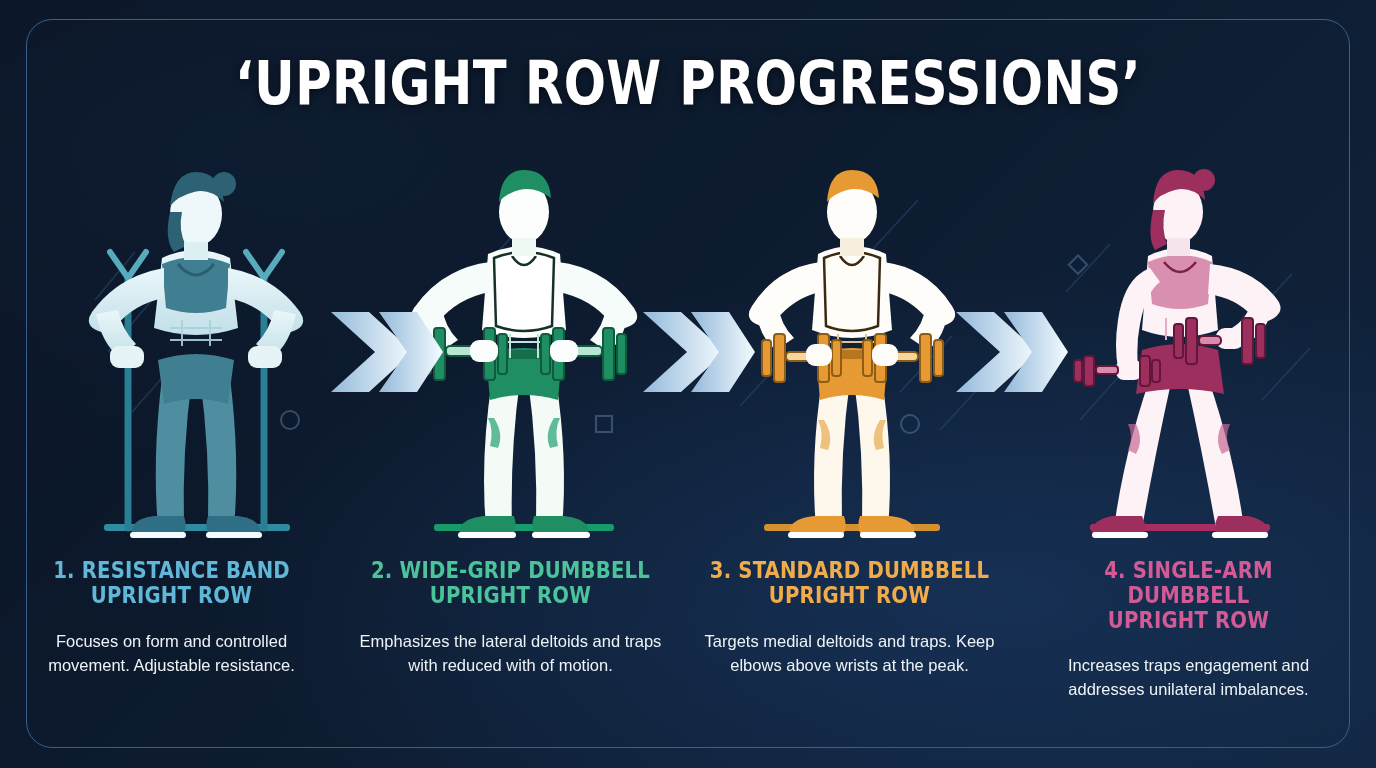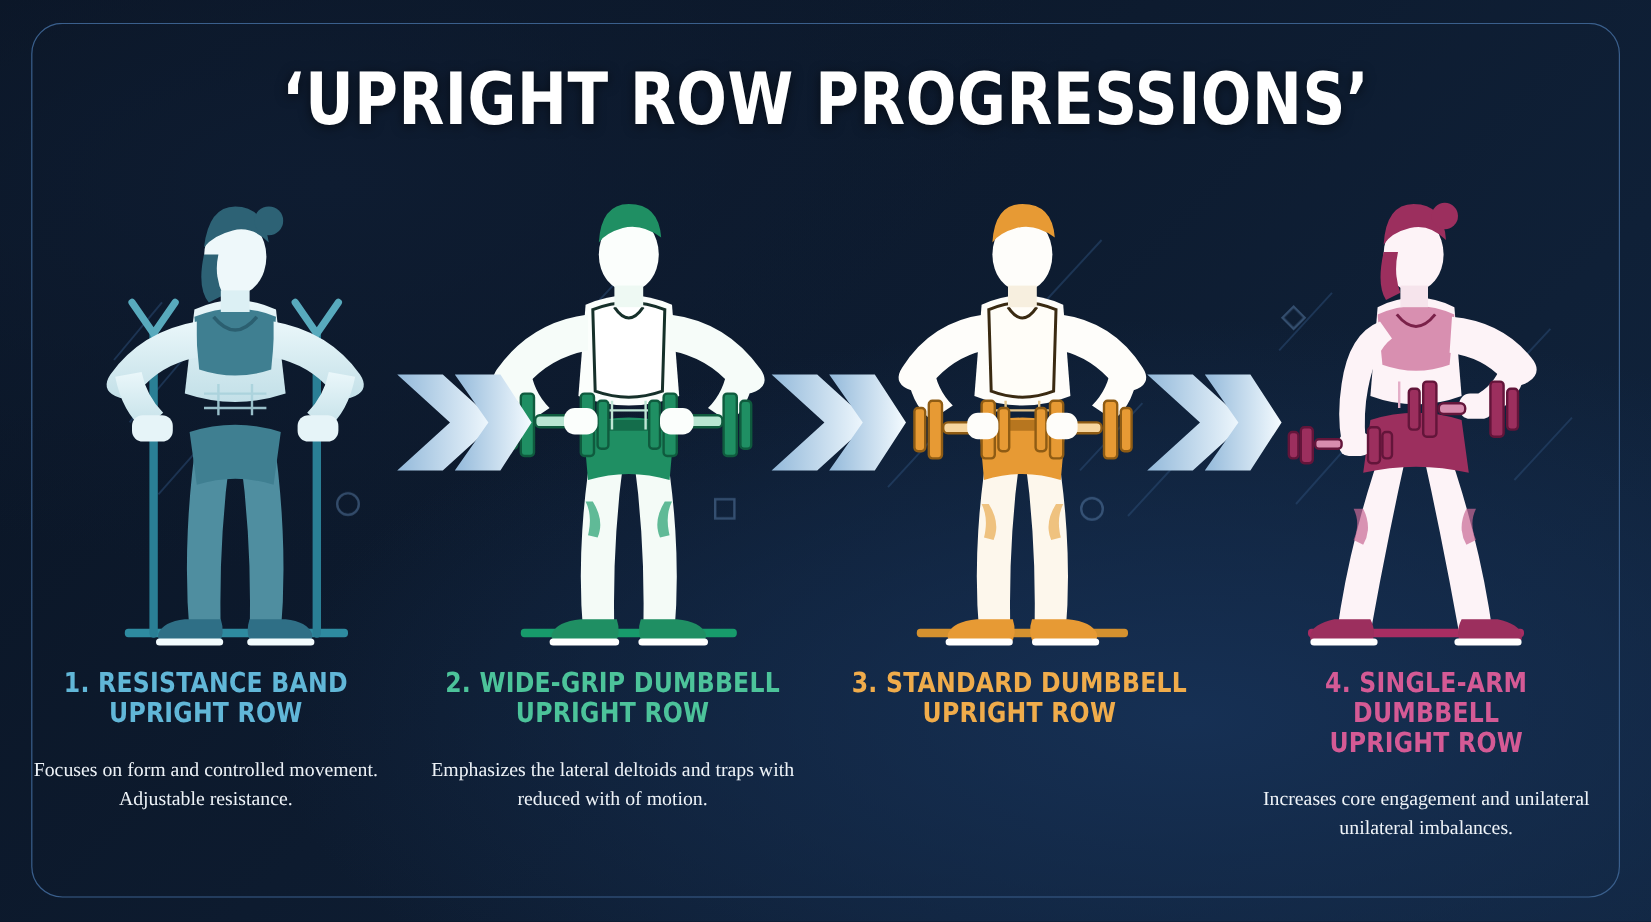--- a/index.html
+++ b/index.html
@@ -33,21 +33,21 @@
   .caps{position:absolute;top:558px;left:2px;right:18px;display:flex;}
   .cap{flex:1 1 0;padding:0 14px;box-sizing:border-box;text-align:center;}
   .cap h3{
     margin:0;
     font-family:"DejaVu Sans Condensed","Liberation Sans Narrow","Liberation Sans",sans-serif;
     font-weight:bold;font-size:23px;line-height:1.08;letter-spacing:0.2px;
     transform:scaleX(0.95);
   }
   .cap p{
     margin:22px 0 0 0;color:#eef3f8;font-size:16.5px;line-height:1.45;
-    font-family:Liberation Serif, serif;
+    font-family:Liberation Sans, sans-serif;
   }
 </style>
 </head>
 <body>
 
 <div class="deco">
   <svg width="1376" height="768" viewBox="0 0 1376 768">
     <g stroke="#2a4a72" stroke-width="1.6" opacity="0.55" fill="none">
       <line x1="95" y1="300" x2="135" y2="252"></line>
       <line x1="108" y1="352" x2="152" y2="300"></line>
@@ -338,21 +338,22 @@
       <span>2. WIDE-GRIP DUMBBELL</span><br>
       <span>UPRIGHT ROW</span>
     </h3>
     <p>Emphasizes the lateral deltoids and traps with reduced with of motion.</p>
   </div>
   <div class="cap">
     <h3 style="color:#f0ac4b">
       <span>3. STANDARD DUMBBELL</span><br>
       <span>UPRIGHT ROW</span>
     </h3>
+    <p>Targets medial deltoids and traps. Keep elbows above wrists at the peak.</p>
   </div>
   <div class="cap">
     <h3 style="color:#d45a95">
       <span>4. SINGLE-ARM DUMBBELL</span><br>
       <span>UPRIGHT ROW</span>
     </h3>
-    <p>Increases core engagement and unilateral unilateral imbalances.</p>
+    <p>Increases traps engagement and addresses unilateral imbalances.</p>
   </div>
 </div>
 
 </body></html>

